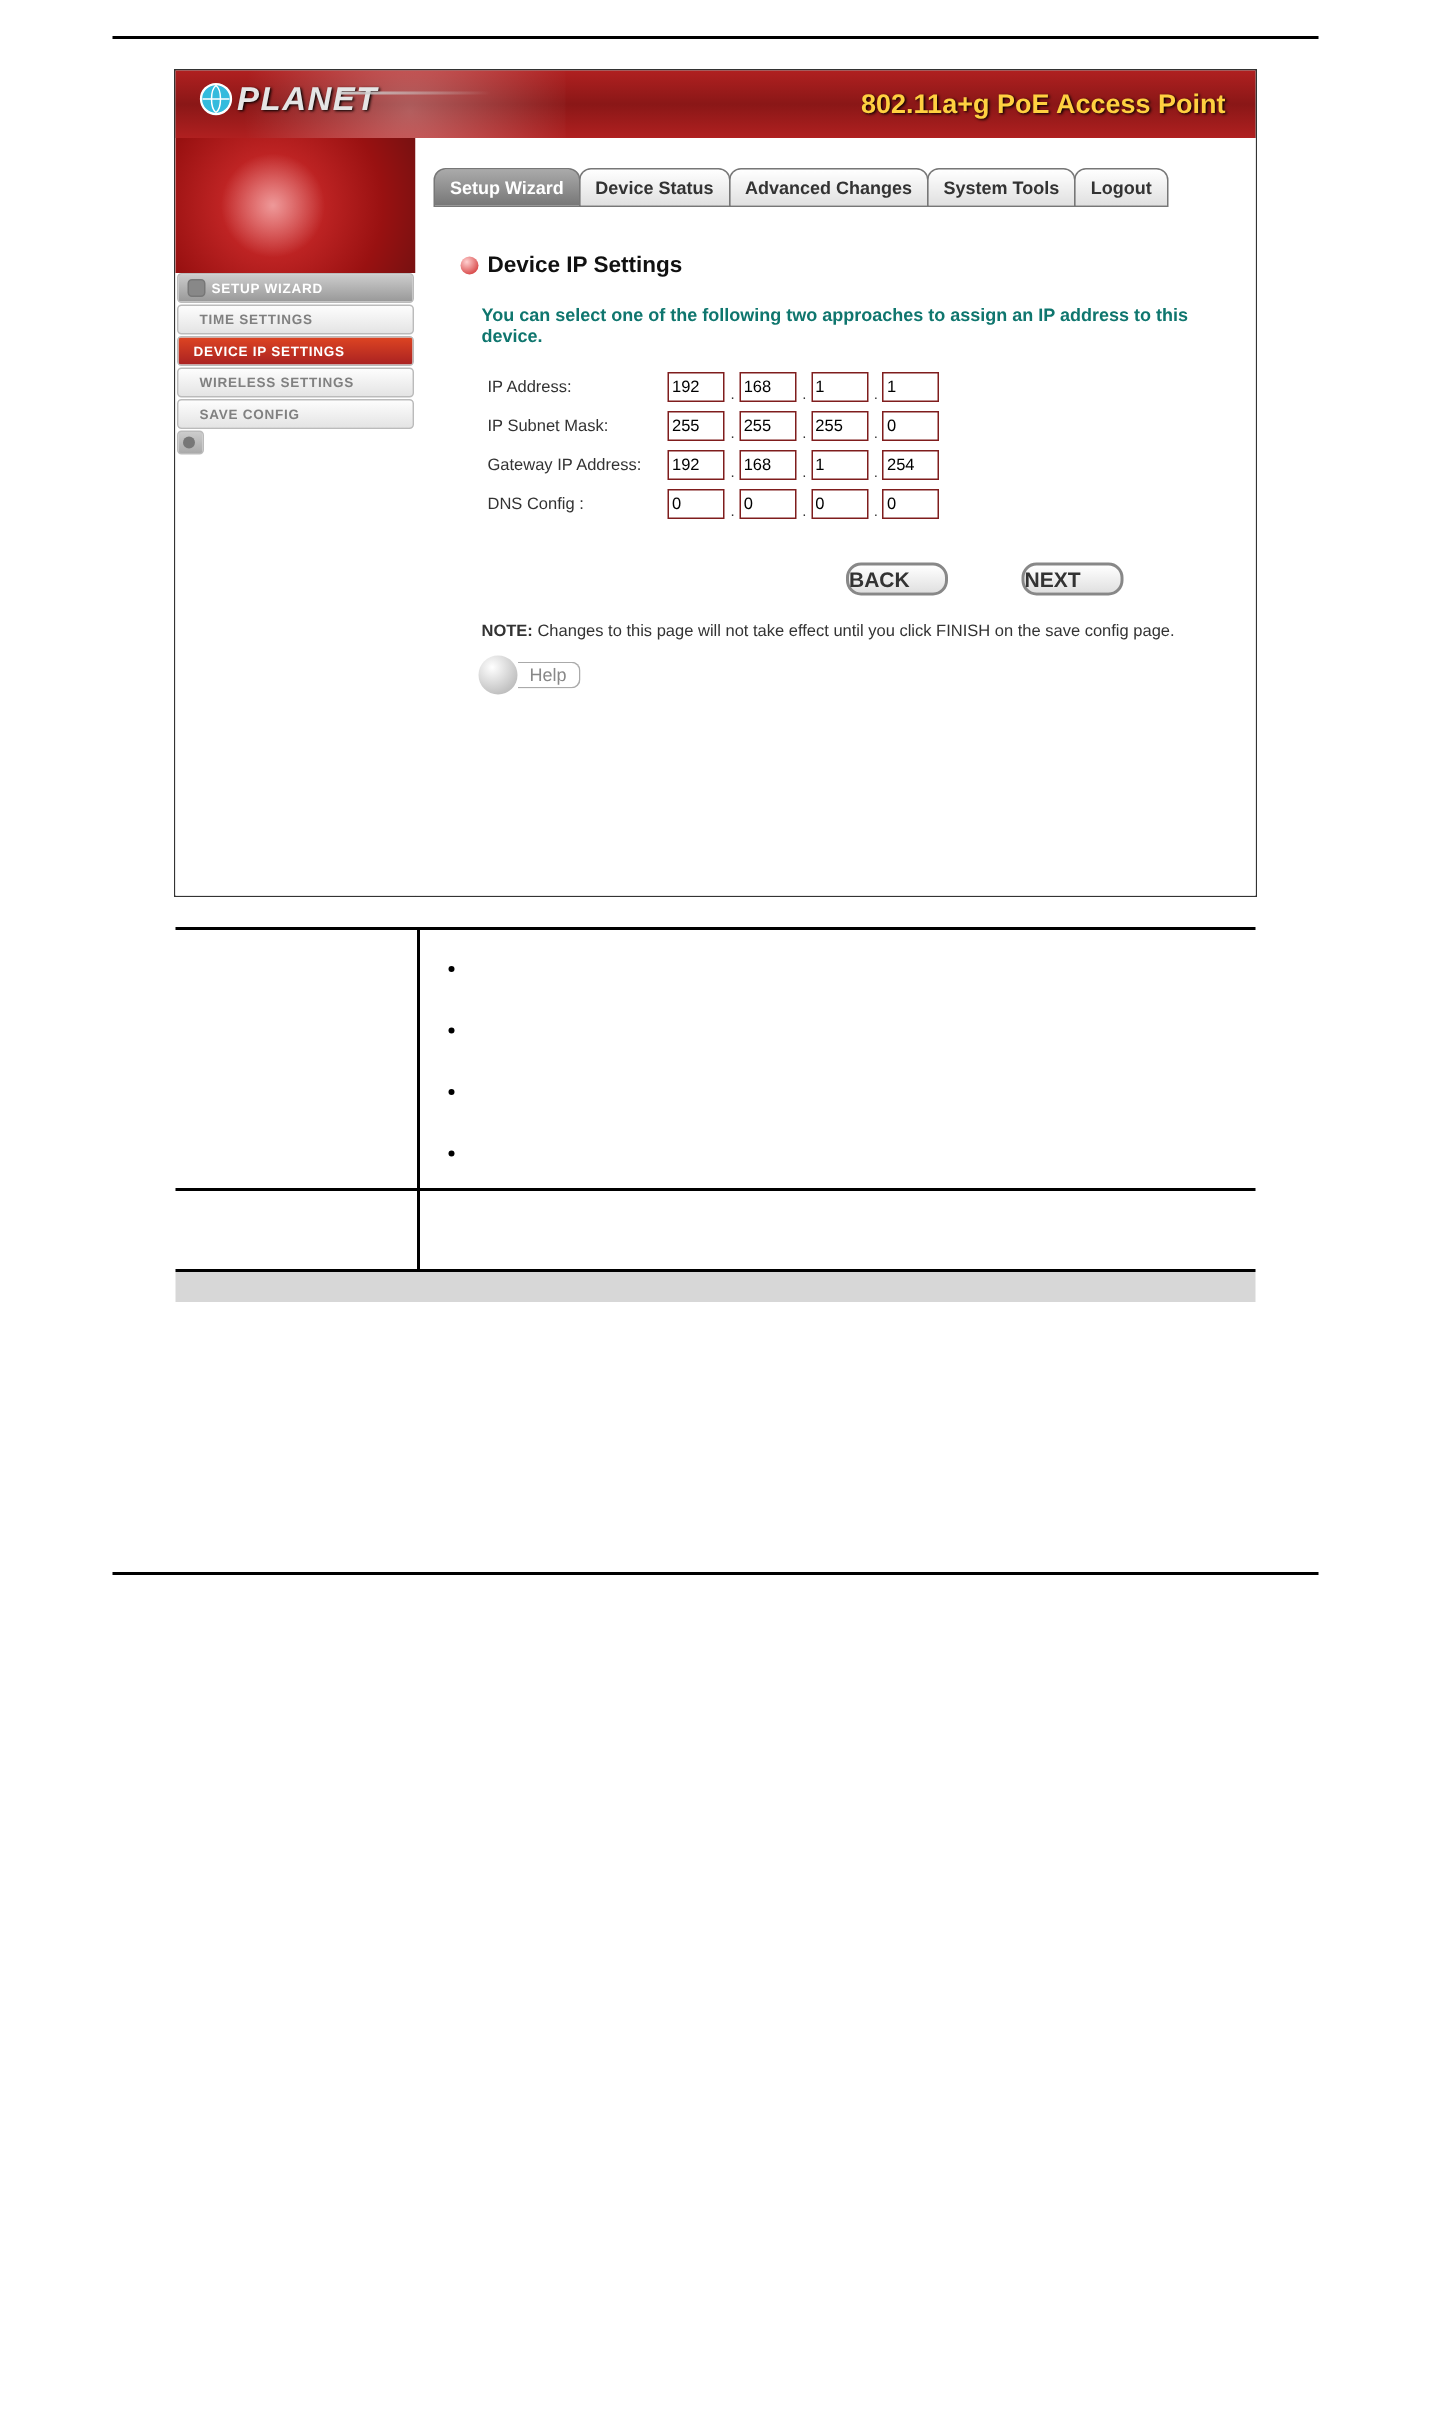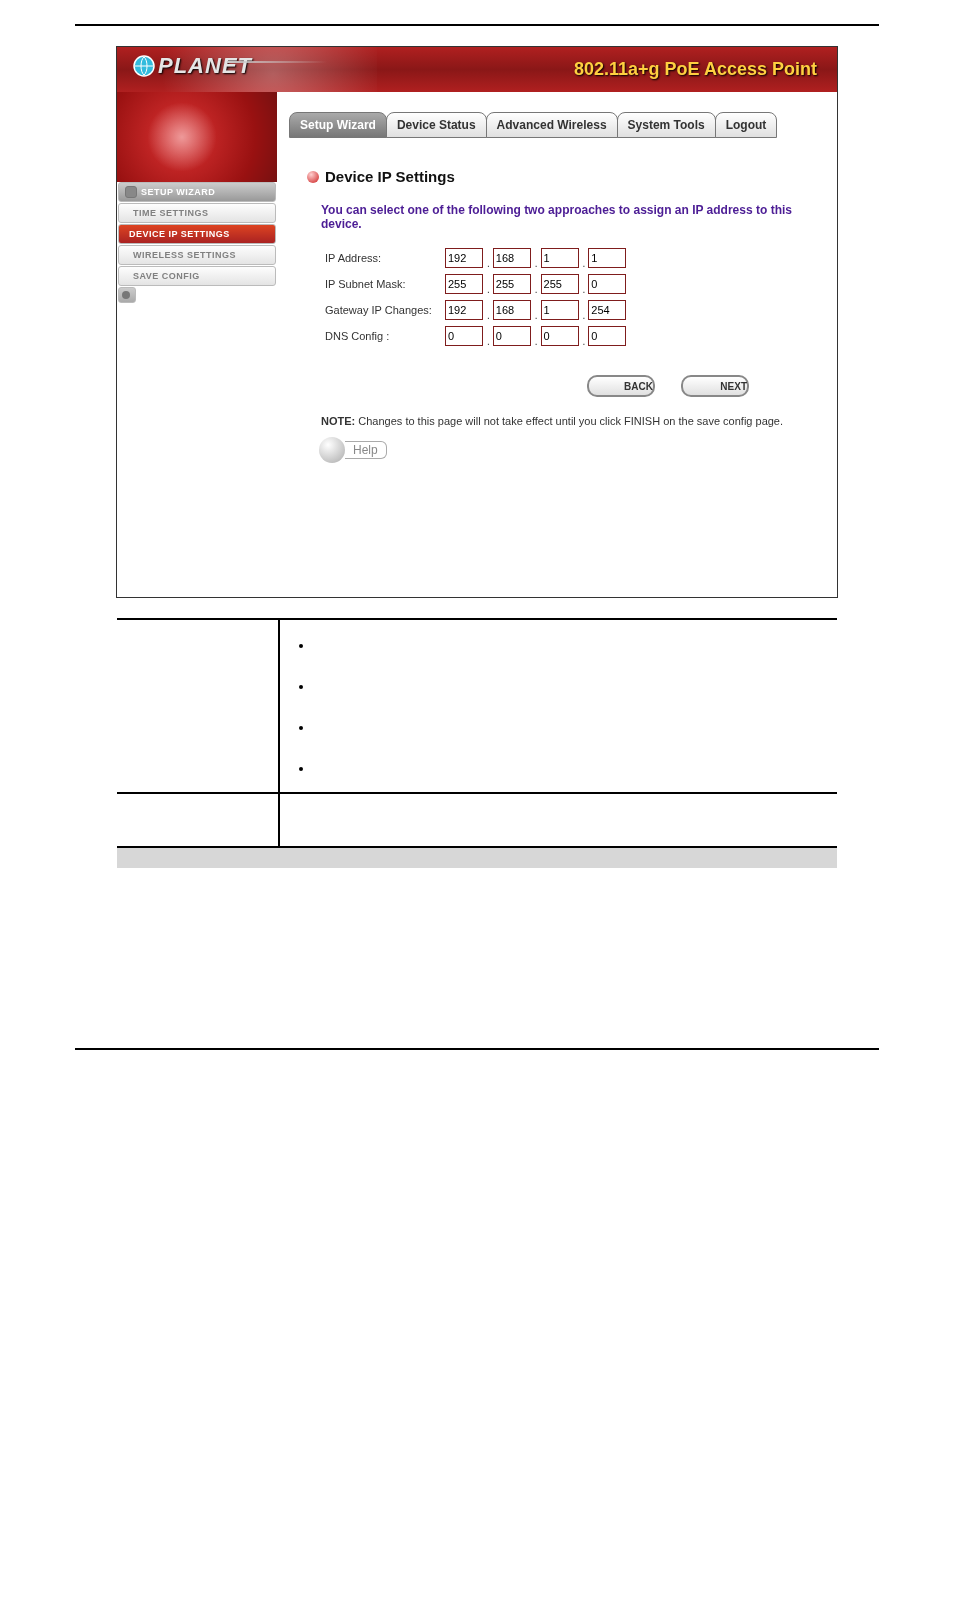--- a/index.html
+++ b/index.html
@@ -212,21 +212,21 @@
   }
   .section-heading h2 {
     font-size: 15px;
     margin: 0;
     color: #111;
     font-weight: bold;
   }
   .intro {
     font-size: 12px;
     font-weight: bold;
-    color: #4c1d95;
+    color: #0f766e;
     margin: 0 20px 14px 32px;
   }
   .radio-row {
     margin: 0 0 14px 36px;
     font-size: 11px;
     font-weight: bold;
     color: #111;
     display: flex;
     align-items: center;
   }
@@ -266,27 +266,28 @@
     justify-content: flex-end;
     gap: 26px;
     margin: 26px 76px 18px 0;
   }
   .btn-pill {
     height: 18px;
     width: 64px;
     border: 2px solid #888;
     border-radius: 10px;
     background: linear-gradient(#fff, #e0e0e0);
-    font-size: 10px;
+    font-size: 14px;
     font-weight: bold;
     color: #333;
     display: flex;
     align-items: center;
-    justify-content: flex-end;
+    justify-content: flex-start;
     cursor: pointer;
+    margin-left: 23px;
   }
   .note {
     font-size: 11px;
     color: #333;
     margin: 0 40px 10px 32px;
   }
   .note b {
     font-weight: bold;
   }
   .help {
@@ -396,21 +397,21 @@
 
       <div class="content">
         <div class="tabs">
           <div class="tab active">
               <span>Setup Wizard</span>
             </div>
           <div class="tab">
               <span>Device Status</span>
             </div>
           <div class="tab">
-              <span>Advanced Wireless</span>
+              <span>Advanced Changes</span>
             </div>
           <div class="tab">
               <span>System Tools</span>
             </div>
           <div class="tab">
               <span>Logout</span>
             </div>
         </div>
 
         <div class="section-heading">
@@ -436,21 +437,21 @@
             <span class="ip-label">IP Subnet Mask:</span>
             <input class="octet" value="255" style="">
               <span class="ip-dot">.</span>
             <input class="octet" value="255" style="">
               <span class="ip-dot">.</span>
             <input class="octet" value="255" style="">
               <span class="ip-dot">.</span>
             <input class="octet" value="0" style="">
           </div>
           <div class="ip-row">
-            <span class="ip-label">Gateway IP Changes:</span>
+            <span class="ip-label">Gateway IP Address:</span>
             <input class="octet" value="192" style="">
               <span class="ip-dot">.</span>
             <input class="octet" value="168" style="">
               <span class="ip-dot">.</span>
             <input class="octet" value="1" style="">
               <span class="ip-dot">.</span>
             <input class="octet" value="254" style="">
           </div>
           <div class="ip-row">
             <span class="ip-label">DNS Config :</span>

